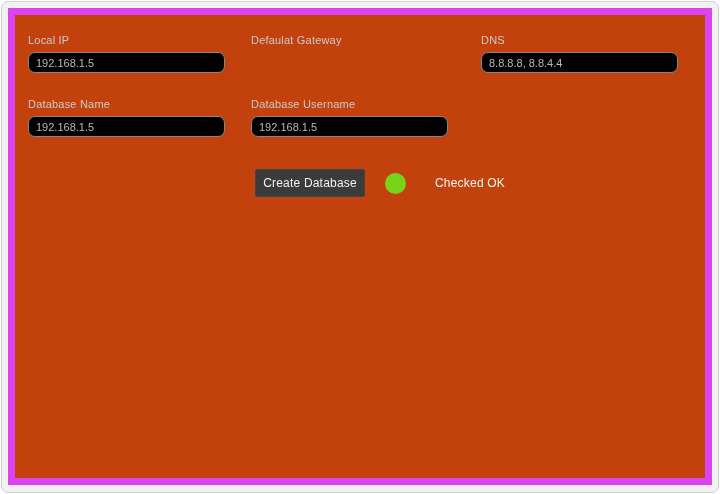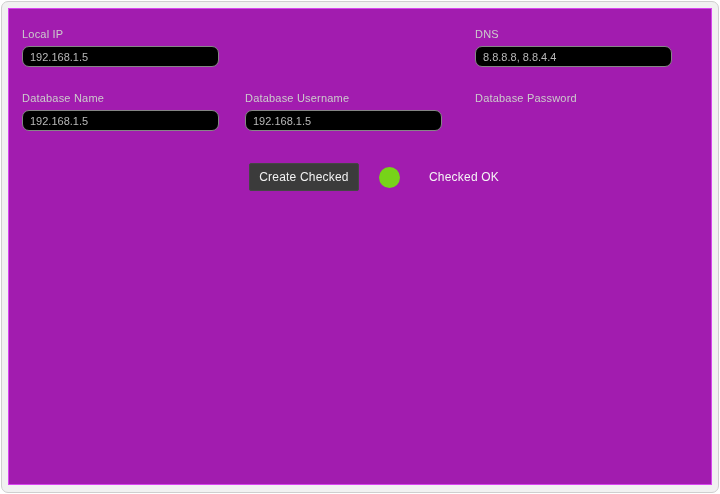--- a/index.html
+++ b/index.html
@@ -12,22 +12,22 @@
     position: relative;
     width: 718px; height: 492px;
     margin: 1px;
     background: #f1f1f1;
     border: 1px solid #cfcfcf;
     border-radius: 7px;
   }
   .panel {
     position: absolute;
     left: 6px; top: 6px; right: 6px; bottom: 7px;
-    background: #a21caf;
-    border: 1px solid #d946ef;
+    background: #c2410c;
+    border: 7px solid #d946ef;
     padding-left: 37px;
   }
   .field { position: absolute; width: 197px; }
   .field label {
     display: block;
     color: #cccccc;
     font-size: 11px;
     line-height: 12px;
     margin-bottom: 6px;
     letter-spacing: 0.2px;
@@ -86,41 +86,41 @@
 
 <div class="window">
   <div class="panel">
 
     <div class="field c1 r1">
       <label>Local IP</label>
       <input type="text" value="192.168.1.5" style="">
     </div>
 
     <div class="field c2 r1">
+      <label>Defaulat Gateway</label>
     </div>
 
     <div class="field c3 r1">
       <label>DNS</label>
       <input type="text" value="8.8.8.8, 8.8.4.4" style="">
     </div>
 
     <div class="field c1 r2">
       <label>Database Name</label>
       <input type="text" value="192.168.1.5" style="">
     </div>
 
     <div class="field c2 r2">
       <label>Database Username</label>
       <input type="text" value="192.168.1.5" style="">
     </div>
 
     <div class="field c3 r2">
-      <label>Database Password</label>
     </div>
 
-    <button class="create-btn">Create Checked</button>
+    <button class="create-btn">Create Database</button>
 
     <div class="status-dot"></div>
 
     <span class="status-text">Checked OK</span>
 
   </div>
 </div>
 
 </body></html>

